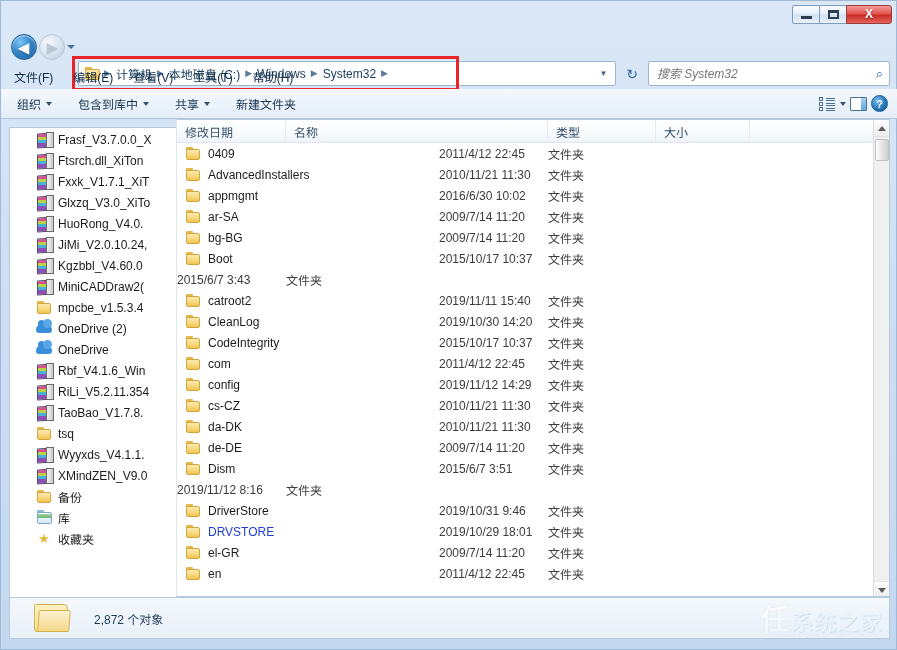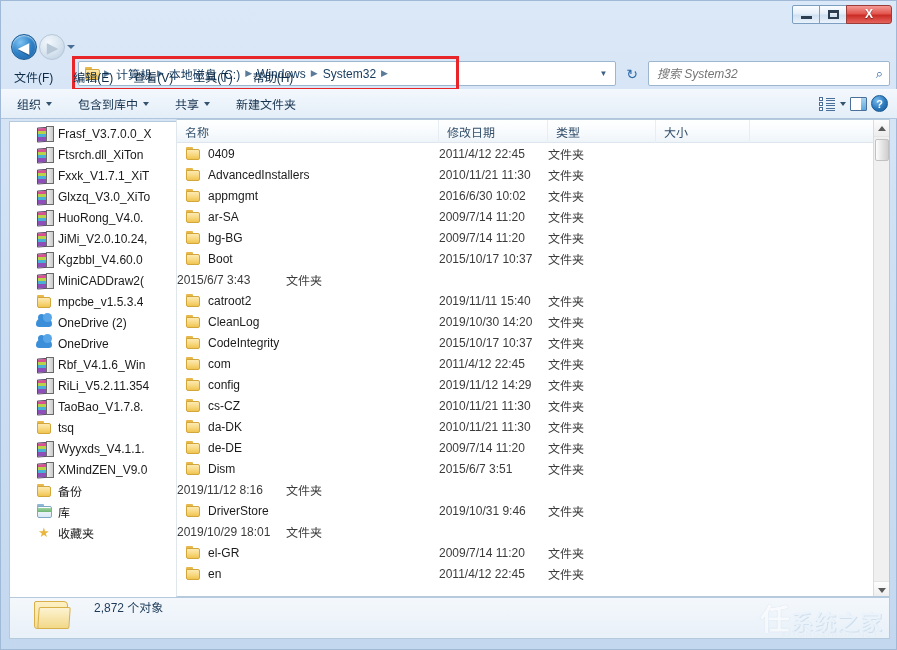--- a/index.html
+++ b/index.html
@@ -234,21 +234,21 @@
   }
 
   
   #body {
     position: absolute; left: 0; top: 118px;
     width: 897px; height: 478px;
   }
 
   
   #navpane {
-    position: absolute; left: 8px; top: 2px;
+    position: absolute; left: 8px; top: 8px;
     width: 193px; height: 478px;
     background: #fff;
     border: 1px solid #b6cadd;
     border-right: none;
     overflow: hidden;
   }
   #navlist {
     position: absolute; left: 0; top: 0;
     width: 151px; height: 478px;
     padding-top: 1px;
@@ -409,21 +409,21 @@
     background: #f0f0f0;
     border-left: 1px solid #dcdcdc;
   }
 
   
   #statusbar {
     position: absolute; left: 8px; top: 596px;
     width: 881px; height: 42px;
     background: linear-gradient(to bottom,#f4f8fc,#e8f0f8);
     border: 1px solid #b6cadd;
-    display: flex; align-items: flex-start;
+    display: flex; align-items: center;
     overflow: hidden;
   }
   #statusbar .bigfolder {
     width: 40px; height: 34px; margin-left: 22px; position: relative; flex:none;
   }
   #statusbar .bigfolder .back {
     position:absolute; left:2px; top:3px; width: 34px; height: 28px;
     background: linear-gradient(to bottom,#fdf0c4,#f6dd93);
     border: 1px solid #d7b04a; border-radius: 2px 4px 3px 3px;
   }
@@ -679,22 +679,22 @@
             </span>
         </div>
         <div class="sb-arrow bot">
           <span class="sb-tri-dn"></span>
         </div>
       </div>
     </div>
 
     <div id="listpane">
       <div id="colheader">
+        <div class="col c-date">修改日期</div>
         <div class="col c-name">名称</div>
-        <div class="col c-date">修改日期</div>
         <div class="col c-type">类型</div>
         <div class="col c-size">大小</div>
         <div class="col c-pad"></div>
       </div>
       <div id="rows">
           <div class="row">
             <span class="cell-name">
               <span class="fic ic-folder">
                 <span class="tab"></span>
                 <span class="body"></span>
@@ -889,20 +889,27 @@
                 <span class="tab"></span>
                 <span class="body"></span>
               </span>
               <span class="">DriverStore</span>
             </span>
             <span class="cell-date">2019/10/31 9:46</span>
             <span class="cell-type">文件夹</span>
             <span class="cell-size"></span>
           </div>
           <div class="row">
+            <span class="cell-name">
+              <span class="fic ic-folder">
+                <span class="tab"></span>
+                <span class="body"></span>
+              </span>
+              <span class="name-compressed">DRVSTORE</span>
+            </span>
             <span class="cell-date">2019/10/29 18:01</span>
             <span class="cell-type">文件夹</span>
             <span class="cell-size"></span>
           </div>
           <div class="row">
             <span class="cell-name">
               <span class="fic ic-folder">
                 <span class="tab"></span>
                 <span class="body"></span>
               </span>

